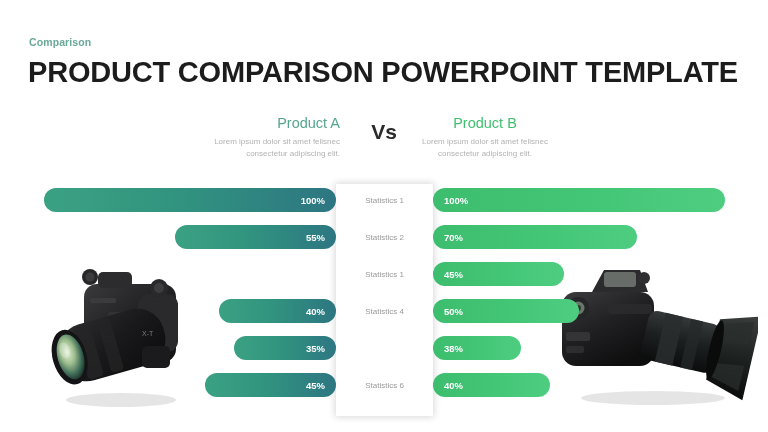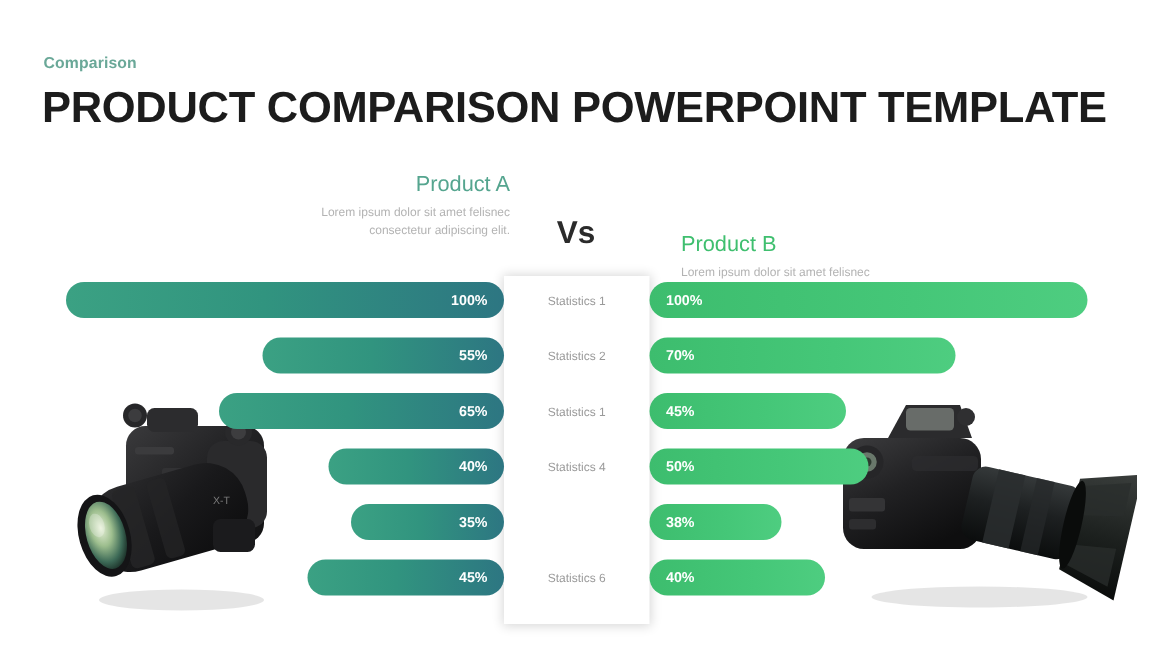--- a/index.html
+++ b/index.html
@@ -18,30 +18,30 @@
   }
   .title{
     position:absolute;left:28px;top:56px;
     font-size:29px;font-weight:700;letter-spacing:-.2px;
     color:#1c1c1c;white-space:nowrap;
   }
 
   
   .prod{position:absolute;width:150px;}
   .prod-a{left:190px;top:114px;text-align:right;}
-  .prod-b{left:454px;top:114px;text-align:left;margin-top:40px;}
+  .prod-b{left:410px;top:114px;text-align:center;}
   .prod-name{font-size:14.5px;font-weight:400;line-height:1.25;}
   .prod-a .prod-name{color:#55a58f;}
   .prod-b .prod-name{color:#3fbf6f;}
   .prod-desc{
     margin-top:4px;font-size:8px;line-height:1.45;color:#b3b3b3;
   }
 
   .vs{
-    position:absolute;left:352px;top:144px;width:64px;
+    position:absolute;left:352px;top:120px;width:64px;
     text-align:center;font-size:21px;font-weight:700;color:#2b2b2b;
   }
 
   
   .center-panel{
     position:absolute;left:336px;top:184px;width:97px;height:232px;
     background:#ffffff;
     box-shadow:0 0 7px 1px rgba(0,0,0,.16);
     z-index:4;
   }
@@ -215,25 +215,20 @@
       </div>
       <div class="stat-label">Statistics 2</div>
       <div class="bar-wrap-r">
         <div class="bar bar-r" style="width:70%">
           <span class="bar-val">70%</span>
         </div>
       </div>
     </div>
 
     <div class="row">
-      <div class="bar-wrap-l">
-        <div class="bar bar-l" style="width:65%">
-          <span class="bar-val">65%</span>
-        </div>
-      </div>
       <div class="stat-label">Statistics 1</div>
       <div class="bar-wrap-r">
         <div class="bar bar-r" style="width:45%">
           <span class="bar-val">45%</span>
         </div>
       </div>
     </div>
 
     <div class="row">
       <div class="bar-wrap-l">

